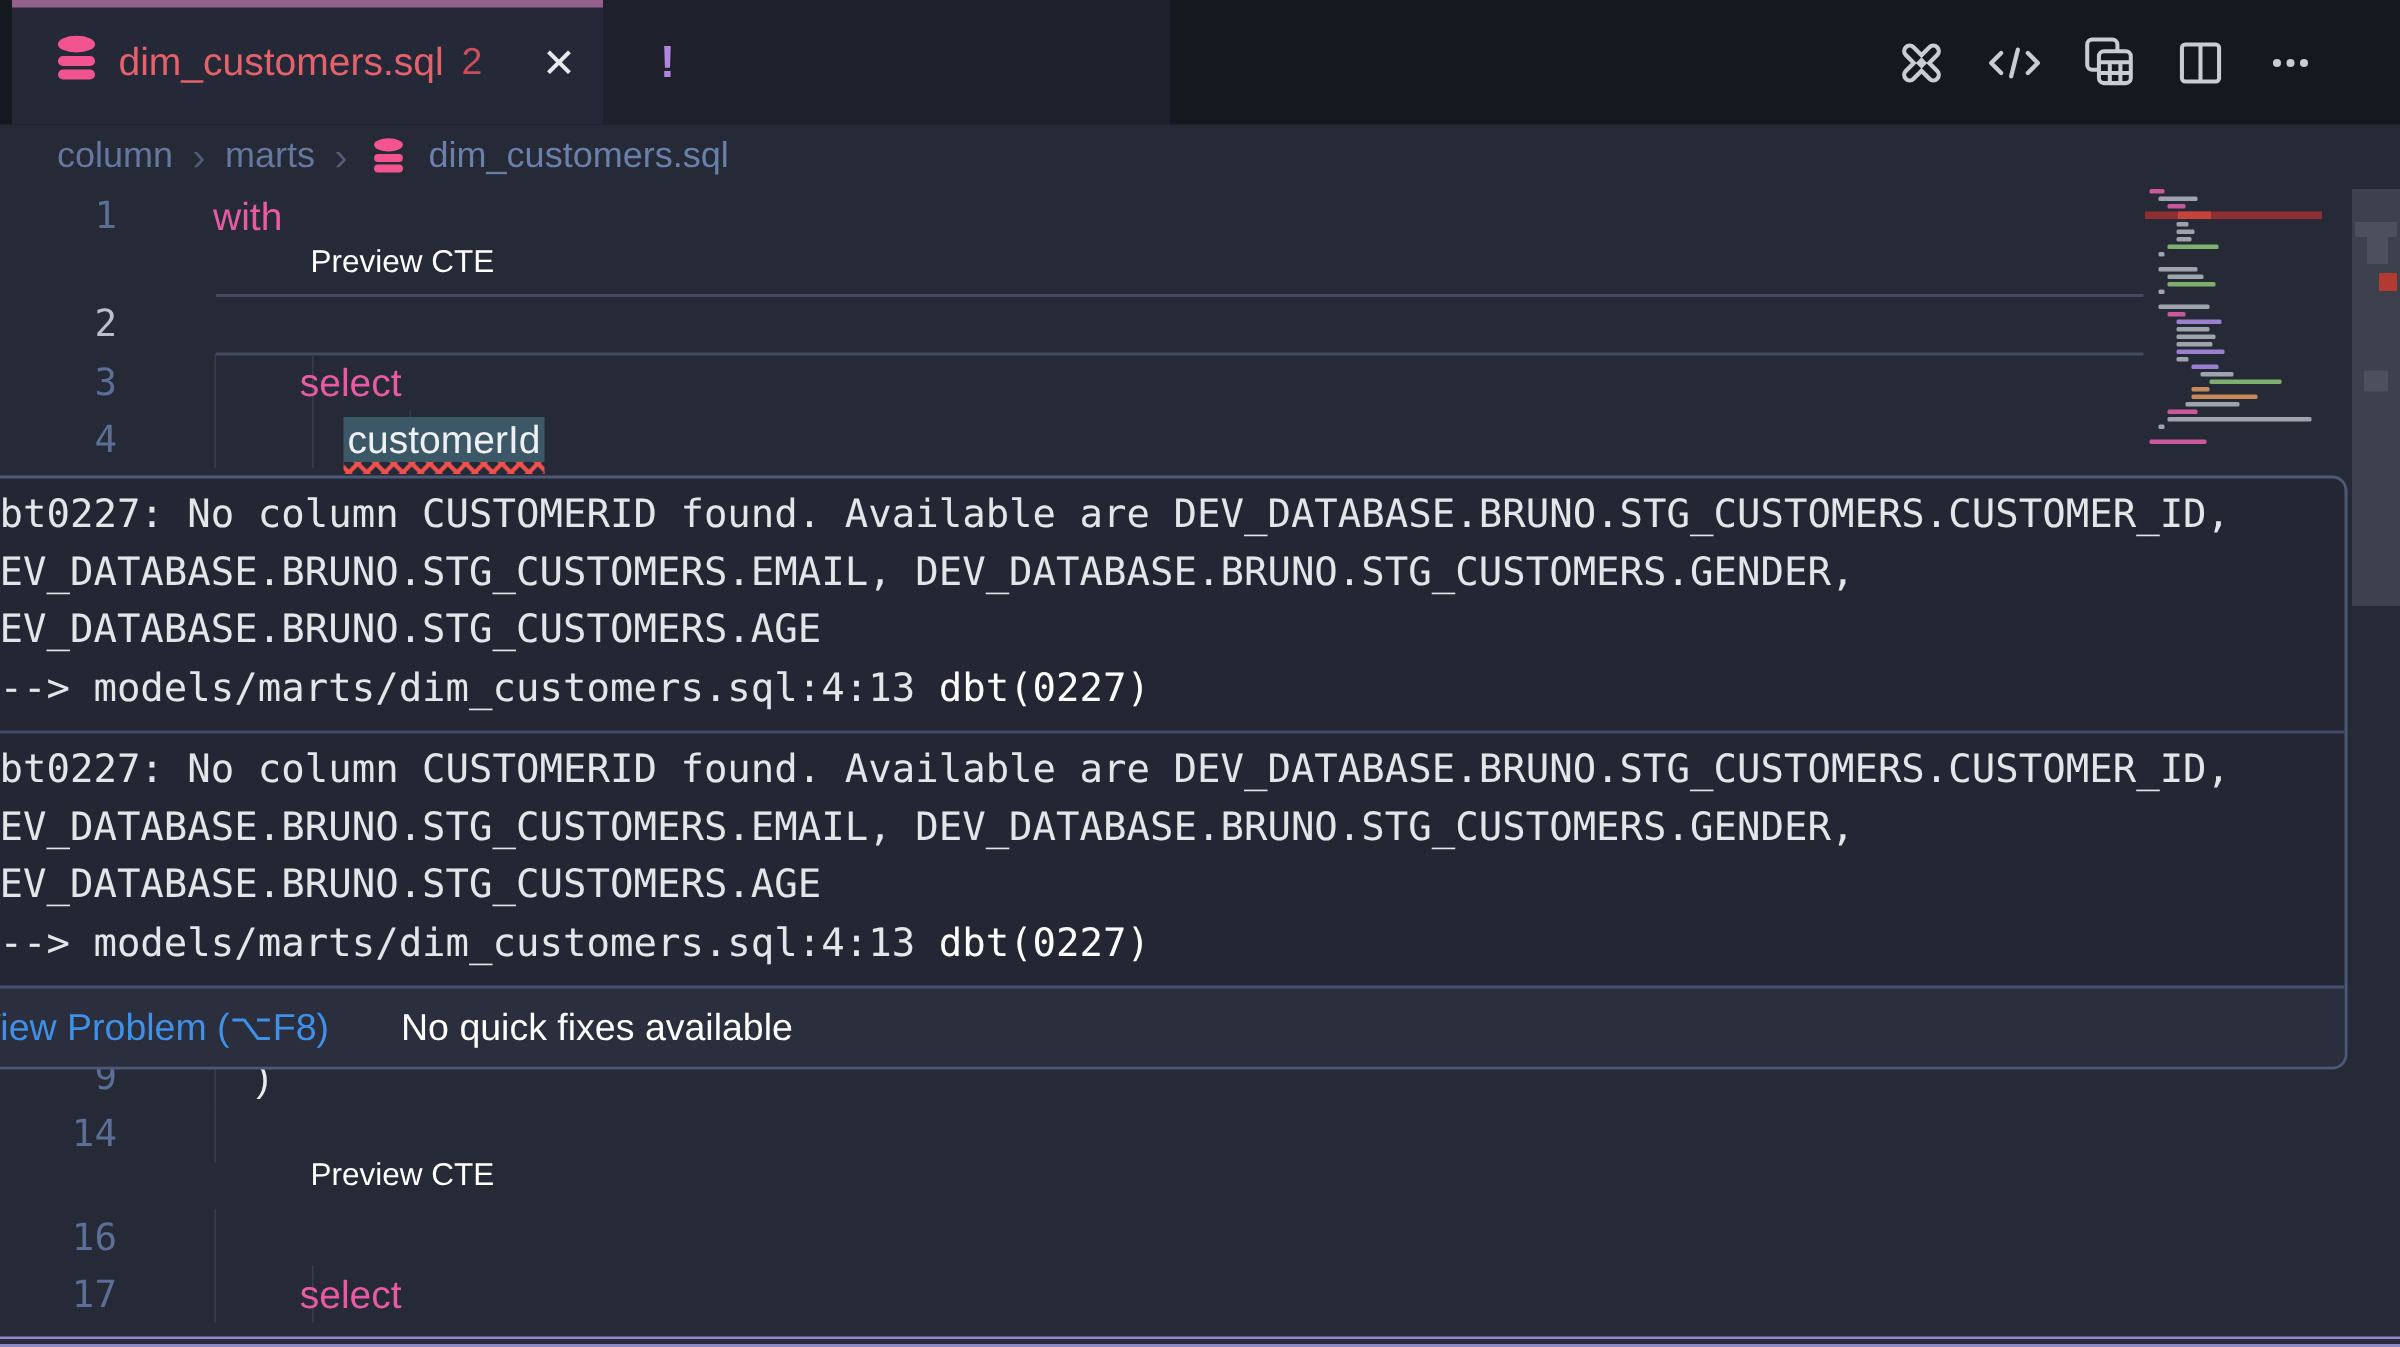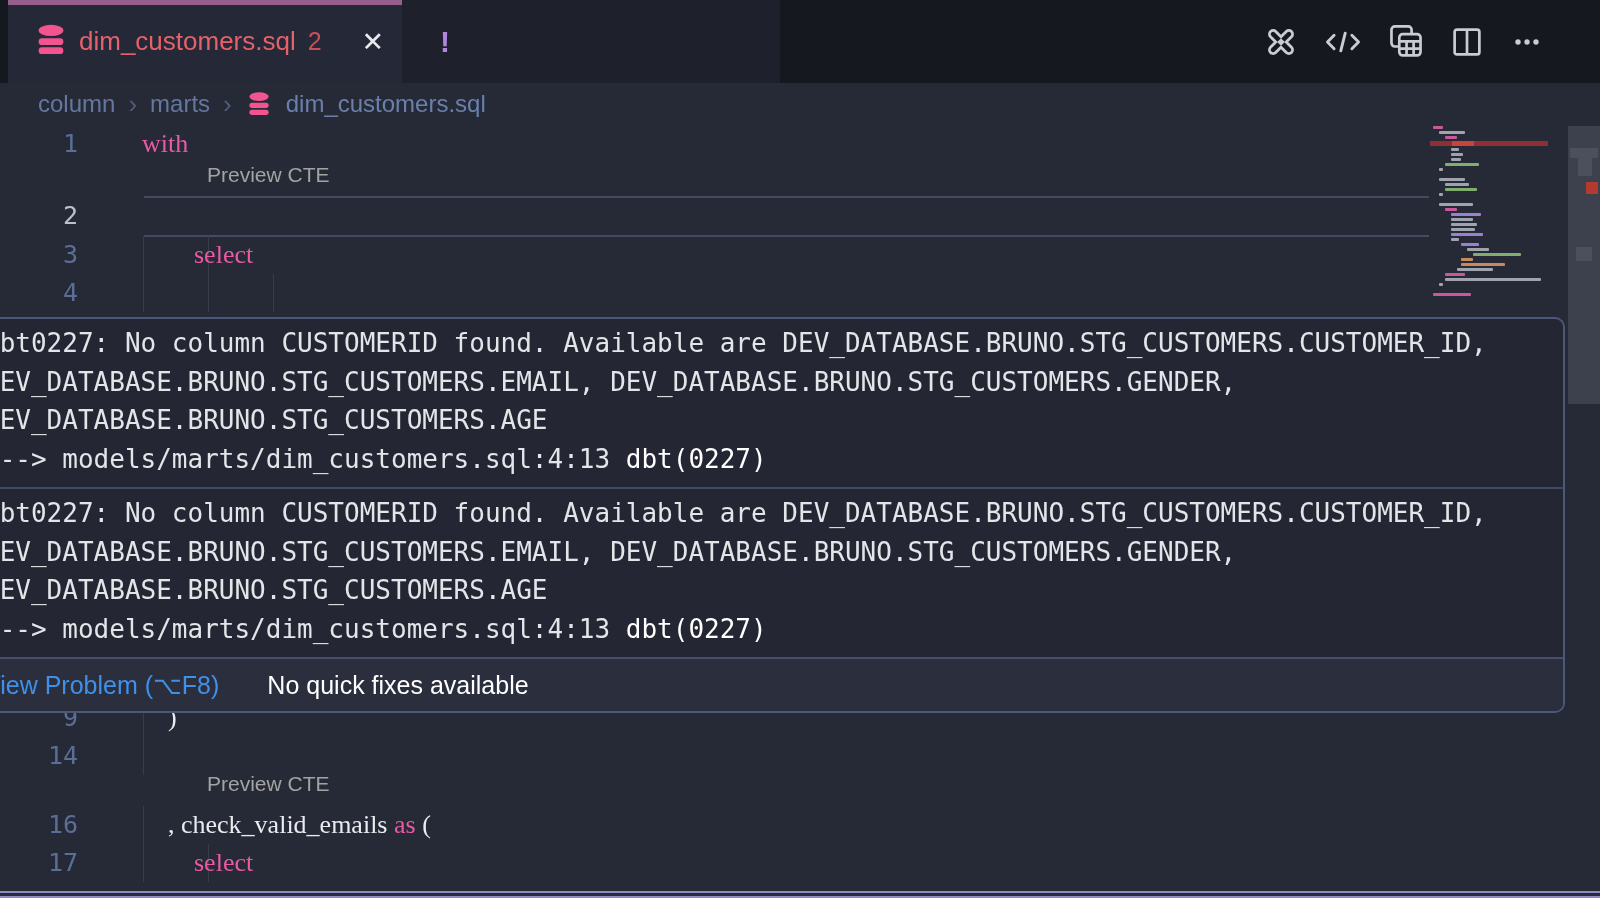--- a/index.html
+++ b/index.html
@@ -25,30 +25,30 @@
               color:#64789f;font-size:24px;}
   .crumb-sep{color:#505c78;font-size:26px;}
   .crumb-file{color:#6a80ab;}
 
   
   .code-row{position:absolute;left:0;width:1600px;height:38px;}
   .gutter-num{position:absolute;left:0;top:0;width:78px;text-align:right;
               font-family:"DejaVu Sans Mono",monospace;font-size:25px;line-height:38px;color:#5b6e96;}
   .gutter-num.active{color:#b9c0cc;}
   .code-text{position:absolute;left:142px;top:0;white-space:pre;
-             font-family:Liberation Serif, serif;font-size:26px;line-height:38px;color:#e9ebee;}
+             font-family:Liberation Sans, sans-serif;font-size:26px;line-height:38px;color:#e9ebee;}
   .tk-kw{color:#e85ba4;}
   .tk-err{position:relative;background:#3c5867;color:#eef1f3;padding:0 3px;}
   .tk-err::after{content:"";position:absolute;left:0;right:0;bottom:-8px;height:8px;
       background-image:linear-gradient(135deg,transparent 40%,#f0504c 45%,#f0504c 60%,transparent 65%),
                        linear-gradient(45deg,transparent 40%,#f0504c 45%,#f0504c 60%,transparent 65%);
       background-size:12px 8px;background-position:0 0,6px 0;background-repeat:repeat-x;}
   .br{border:2px solid #969aa5;background:#3a3e4d;padding:0 2px;margin-left:2px;}
   .cursor{display:inline-block;width:3px;height:32px;background:#e0e3e7;vertical-align:middle;margin-left:1px;}
-  .codelens{position:absolute;left:207px;color:#a3a3a3;font-size:21px;cursor:pointer;}
+  .codelens{position:absolute;left:207px;color:#ffffff;font-size:21px;cursor:pointer;}
   .guide{position:absolute;top:0;bottom:0;width:1px;background:#383d4e;}
   .current-line-box{position:absolute;left:144px;top:196px;width:1285px;height:41px;box-sizing:border-box;
                     border-top:2px solid #454b5e;border-bottom:2px solid #454b5e;}
 
   
   .minimap{position:absolute;left:1433px;top:126px;width:112px;}
   .mm-line{position:absolute;height:3px;border-radius:1px;}
   .mm-red{position:absolute;left:-3px;width:118px;height:5px;background:#8e2f33;}
   .mm-red-hot{position:absolute;left:22px;top:0;width:22px;height:5px;background:#c8433c;}
   .scrollbar{position:absolute;left:1568px;top:126px;width:32px;height:278px;background:#3d414d;}
@@ -161,36 +161,36 @@
         <div class="guide" style="left: 143px;"></div>
         <div class="guide" style="left: 208px;"></div>
         <div class="gutter-num">3</div>
         <div class="code-text"><span>        </span><span class="tk-kw">select</span></div>
       </div>
       <div class="code-row" style="top: 274px;">
         <div class="guide" style="left: 143px;"></div>
         <div class="guide" style="left: 208px;"></div>
         <div class="guide" style="left: 273px;"></div>
         <div class="gutter-num">4</div>
+        <div class="code-text"><span>            </span><span class="tk-err">customerId</span></div>
       </div>
       <div class="code-row" style="top: 699px;">
         <div class="guide" style="left: 143px;"></div>
         <div class="gutter-num">9</div>
         <div class="code-text"><span>    )</span></div>
       </div>
       <div class="code-row" style="top: 737px;">
         <div class="guide" style="left: 143px;"></div>
         <div class="gutter-num">14</div>
         <div class="code-text"></div>
       </div>
       <div class="codelens" style="top: 772px;">Preview CTE</div>
       <div class="code-row" style="top: 806px;">
         <div class="guide" style="left: 143px;"></div>
         <div class="gutter-num">16</div>
-        <div class="code-text"><span>    , check_valid_emails </span><span class="tk-kw">as</span><span> (</span></div>
       </div>
       <div class="code-row" style="top: 844px;">
         <div class="guide" style="left: 143px;"></div>
         <div class="guide" style="left: 208px;"></div>
         <div class="gutter-num">17</div>
         <div class="code-text"><span>        </span><span class="tk-kw">select</span></div>
       </div>
     </div>
 
   <div class="minimap" id="minimap">

